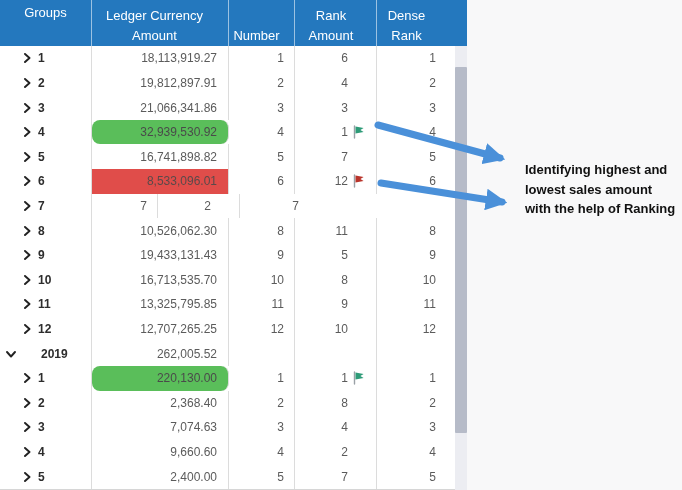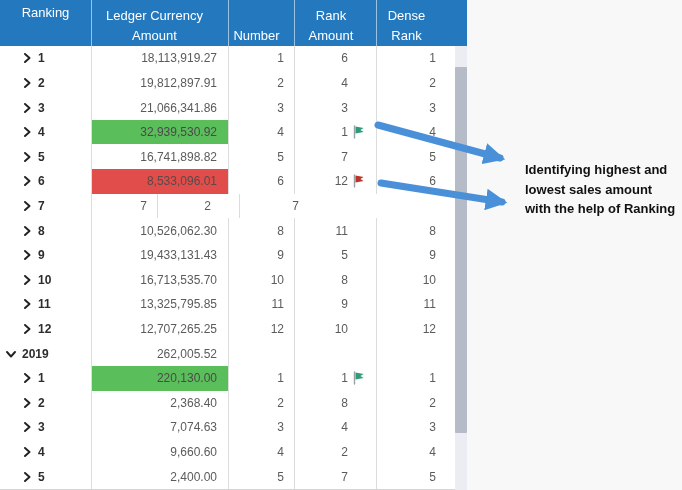--- a/index.html
+++ b/index.html
@@ -24,25 +24,25 @@
   .tbody{flex:1;display:flex;flex-direction:column;}
   .tr{flex:1;display:flex;min-height:0;}
   .td{height:100%;display:flex;align-items:center;border-right:1px solid #DCDCDC;font-size:12px;color:#5B5B5B;}
   .c-groups{width:92px;}
   .c-amount{width:137px;justify-content:flex-end;padding-right:11px;}
   .c-rownum{width:66px;justify-content:flex-end;padding-right:10px;gap:32px;}
   .c-rank{width:82px;justify-content:flex-end;padding-right:9px;}
   .c-dense{width:90px;justify-content:flex-end;padding-right:31px;border-right:none;}
   .glabel{font-weight:bold;color:#2D2D2D;}
   .lvl2 .c-groups{padding-left:22px;}
-  .lvl1 .c-groups{padding-left:6px;}
+  .lvl1 .c-groups{padding-left:6px;gap:19px;}
   .chev{width:10px;height:10px;margin-right:6px;display:inline-flex;flex:none;}
   .chev svg{width:10px;height:10px;}
   .expanded .chev{transform:rotate(90deg);}
-  .hl-green{background:var(--hl-green);color:#4A4A4A;}
+  .hl-green{background:var(--hl-green);color:#4A4A4A;border-radius:8px;}
   .hl-red{background:var(--hl-red);color:#5A4A4A;}
   .flag{width:16px;height:14px;margin-left:3px;flex:none;visibility:hidden;display:inline-flex;}
   .flag svg{width:14px;height:14px;}
   .flag.on{visibility:visible;}
   .flag .pennant{fill:currentColor;}
   .flag.flag-green{color:var(--flag-green);}
   .flag.flag-red{color:var(--flag-red);}
 
   
   .sb-track{position:absolute;left:455px;top:46px;width:12px;height:444px;background:var(--sb-track);}
@@ -55,21 +55,21 @@
   .note{position:absolute;left:525px;top:160px;width:160px;font-size:13px;font-weight:bold;color:#111;line-height:19.5px;}
 </style>
 </head>
 <body>
 
 <div class="stage">
 
   <div class="grid">
     <div class="thead">
       <div class="th c-groups">
-        <span>Ranking</span>
+        <span>Groups</span>
         <span></span>
       </div>
       <div class="th c-amount">
         <span>Ledger Currency</span>
         <span>Amount</span>
       </div>
       <div class="th c-rownum">
         <span>Row</span>
         <span>Number</span>
       </div>

